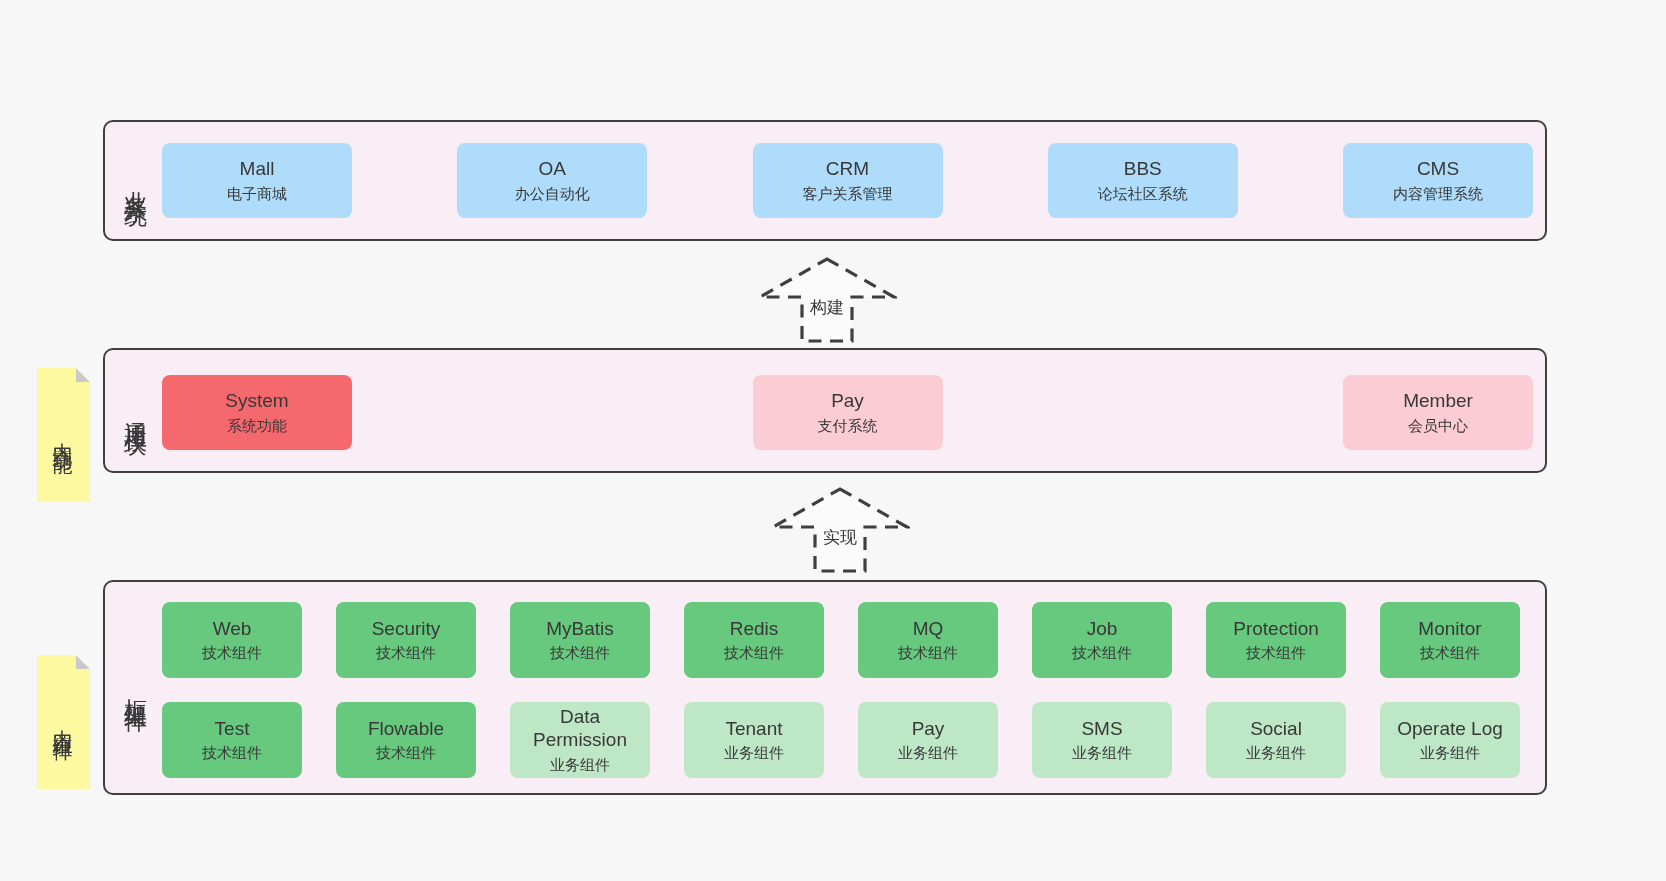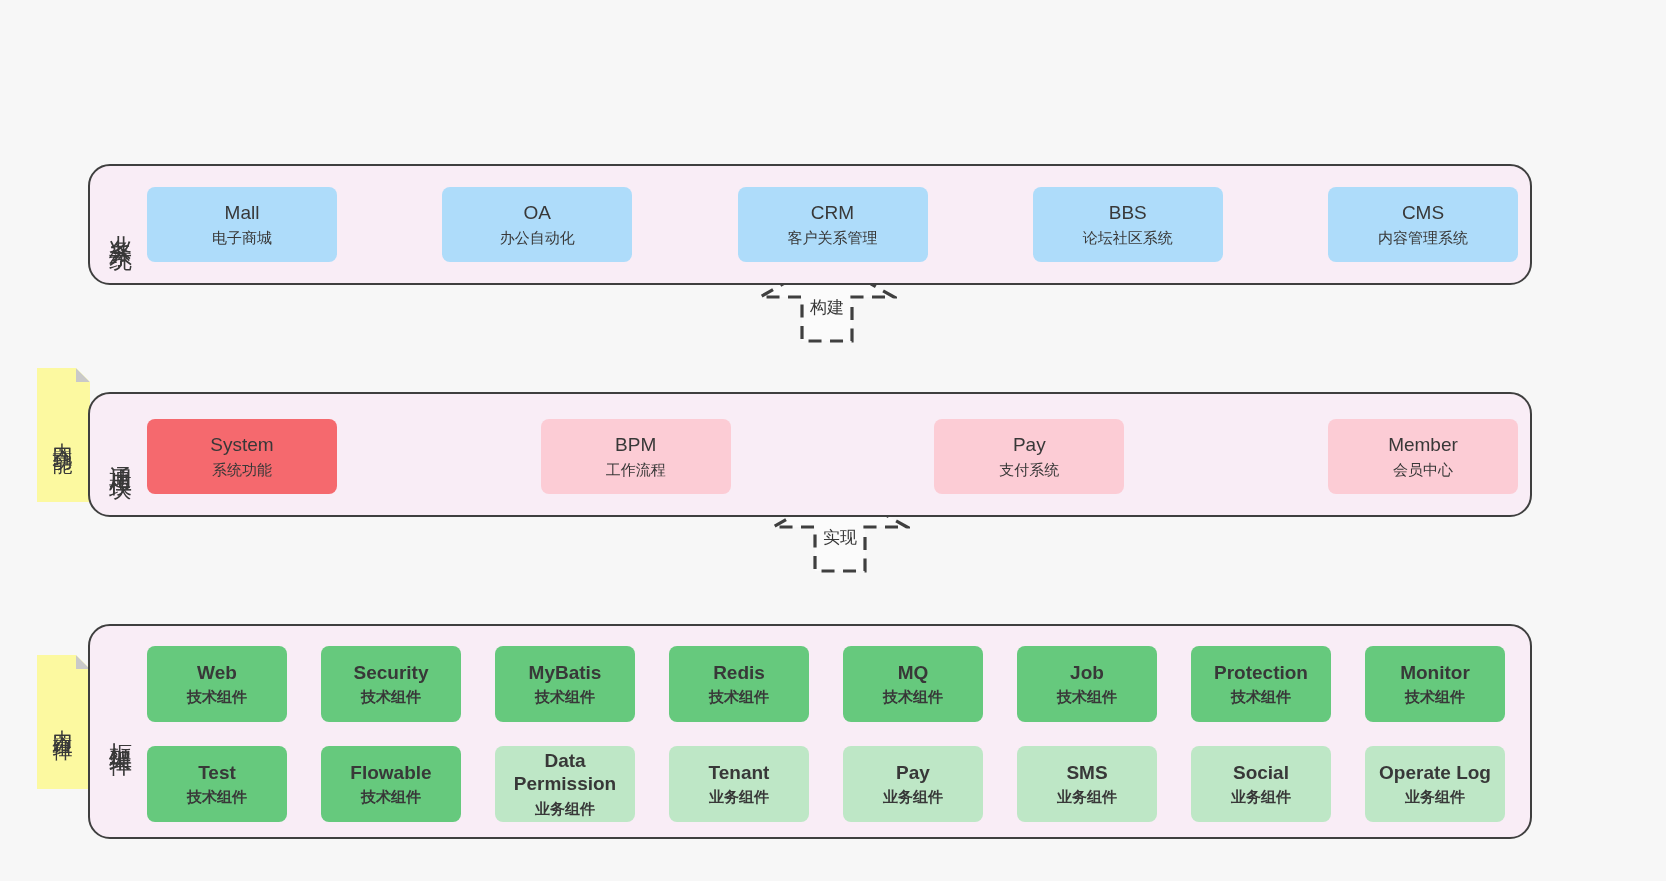--- a/index.html
+++ b/index.html
@@ -3,39 +3,39 @@
 <meta charset="utf-8">
 <style>
   html,body{margin:0;padding:0;}
   body{
     width:1666px;height:881px;position:relative;overflow:hidden;
     background:var(--c-page-bg,#f7f7f7);
     font-family:"Liberation Sans",sans-serif;
     color:var(--c-text,#383838);
   }
   .panel{
-    position:absolute;left:88px;width:1444px;box-sizing:border-box;
+    position:absolute;left:103px;width:1444px;box-sizing:border-box;
     background:var(--c-panel-bg,#f9edf6);
     border:2px solid var(--c-panel-border,#3f3f3f);
-    border-radius:22px;z-index:1;margin-top:44px;
+    border-radius:10px;z-index:1;
   }
   #panel-business{top:120px;height:121px;}
   #panel-modules{top:348px;height:125px;}
   #panel-framework{top:580px;height:215px;}
   .panel-label{
     position:absolute;left:16px;top:0;height:100%;
     display:flex;align-items:center;justify-content:center;
     writing-mode:vertical-rl;text-orientation:upright;
     font-size:23px;letter-spacing:4px;color:var(--c-text,#383838);
   }
   .box-row{
     position:absolute;left:57px;display:flex;justify-content:space-between;
   }
   .row-6{width:1371px;}
-  .row-8{width:1358px;font-weight:bold;}
+  .row-8{width:1358px;}
   #panel-business .box-row{top:21px;}
   #panel-modules .box-row{top:25px;}
   #panel-framework .box-row.r1{top:20px;}
   #panel-framework .box-row.r2{top:120px;}
   .box{
     box-sizing:border-box;border-radius:8px;
     display:flex;flex-direction:column;align-items:center;justify-content:center;
     text-align:center;color:var(--c-text,#383838);padding:2px 8px;
   }
   .box-6{width:190px;height:75px;}
@@ -115,24 +115,20 @@
   <div class="sticky-text">内置功能</div>
 </div>
 <div class="panel" id="panel-modules">
   <div class="panel-label">通用模块</div>
   <div class="box-row row-6">
     <div class="box box-6 red">
       <div class="en">System</div>
       <div class="cn">系统功能</div>
     </div>
     <div class="box box-6 pink">
-      <div class="en">BPM</div>
-      <div class="cn">工作流程</div>
-    </div>
-    <div class="box box-6 pink">
       <div class="en">Pay</div>
       <div class="cn">支付系统</div>
     </div>
     <div class="box box-6 pink">
       <div class="en">Member</div>
       <div class="cn">会员中心</div>
     </div>
   </div>
 </div>
 

